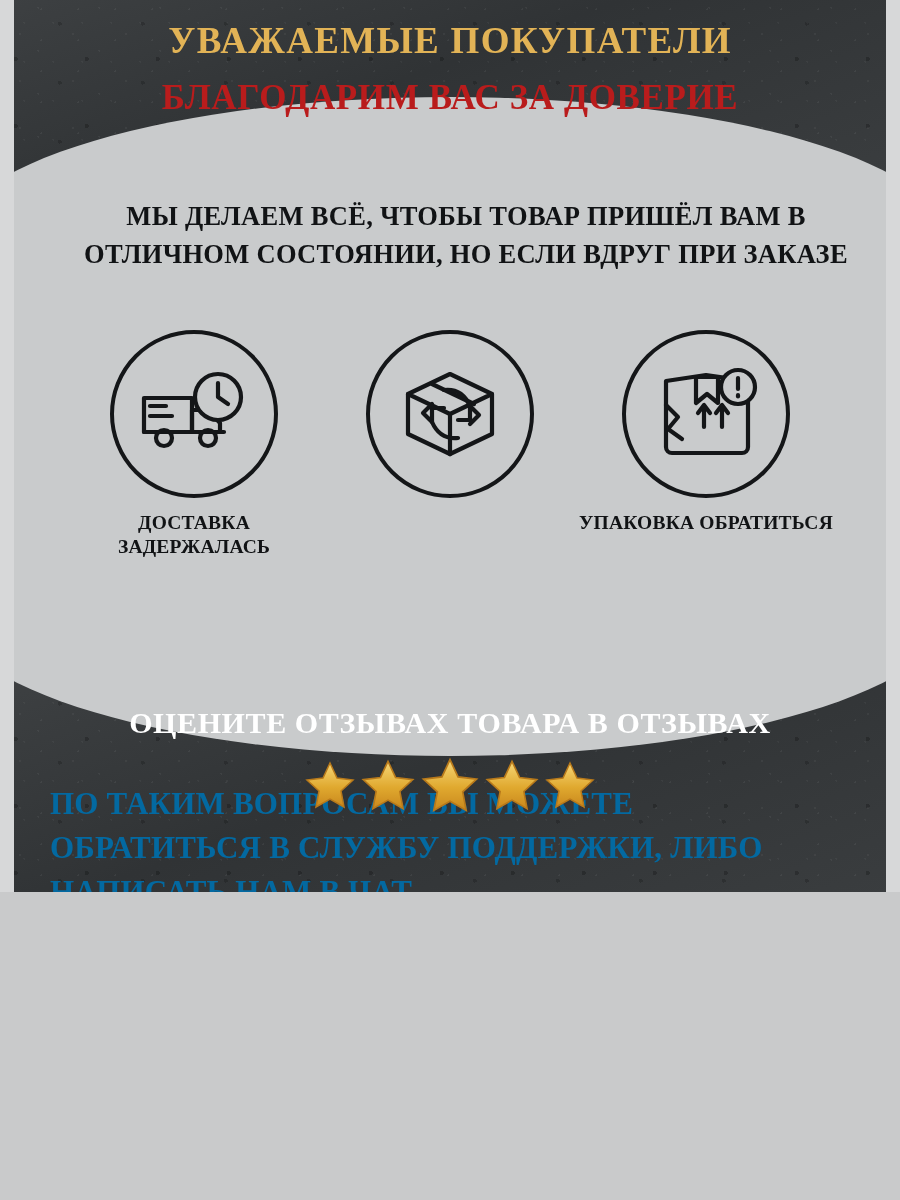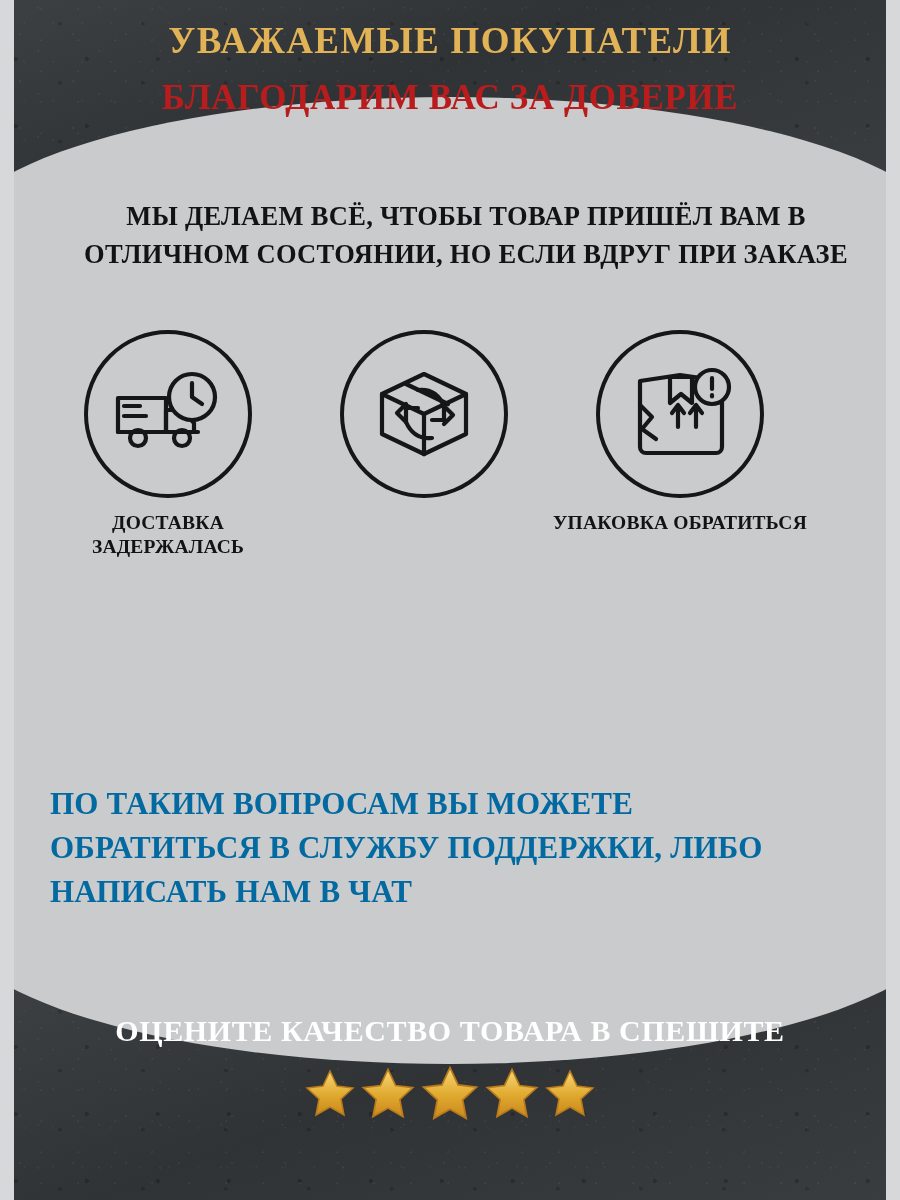--- a/index.html
+++ b/index.html
@@ -10,21 +10,21 @@
     width: 900px;
     height: 1200px;
     overflow: hidden;
     font-family: "Liberation Serif", "DejaVu Serif", serif;
     background: #c9cacb;
   }
 
   .page {
     position: relative;
     width: 900px;
-    height: 1200px;
+    height: 892px;
     background: #c9cbcc;
     overflow: hidden;
   }
 
   
   .band {
     position: absolute;
     left: 0;
     width: 900px;
     background-color: #35383a;
@@ -122,21 +122,21 @@
     line-height: 1.42;
     letter-spacing: 0.3px;
   }
 
   .icons-row {
     position: absolute;
     top: 330px;
     left: 40px;
     width: 820px;
     display: flex;
-    justify-content: flex-start;
+    justify-content: center;
     align-items: flex-start;
   }
   .icon-col {
     width: 256px;
     display: flex;
     flex-direction: column;
     align-items: center;
   }
   .icon-circle {
     width: 160px;
@@ -281,21 +281,21 @@
       </div>
       <div class="icon-caption">УПАКОВКА ОБРАТИТЬСЯ</div>
     </div>
 
   </div>
 
 
   <div class="support-text">ПО ТАКИМ ВОПРОСАМ ВЫ МОЖЕТЕ ОБРАТИТЬСЯ В СЛУЖБУ ПОДДЕРЖКИ, ЛИБО НАПИСАТЬ НАМ В ЧАТ</div>
 
   <div class="bottom-content">
-    <div class="bottom-title">ОЦЕНИТЕ КАЧЕСТВО ТОВАРА В СПЕШИТЕ</div>
+    <div class="bottom-title">ОЦЕНИТЕ ОТЗЫВАХ ТОВАРА В ОТЗЫВАХ</div>
     <div class="stars">
       <svg class="star" width="52" height="50" viewBox="0 0 52 50">
         <defs>
           <linearGradient id="g1" x1="0" y1="0" x2="0" y2="1">
             <stop offset="0%" stop-color="#f7d777"></stop>
             <stop offset="55%" stop-color="#e0a92f"></stop>
             <stop offset="100%" stop-color="#c9881d"></stop>
           </linearGradient>
         </defs>
         <path d="M26 3 L33 18 L49 20 L37 31 L40 47 L26 39 L12 47 L15 31 L3 20 L19 18 Z" fill="url(#g1)" stroke="#b8791a" stroke-width="1.5"></path>

